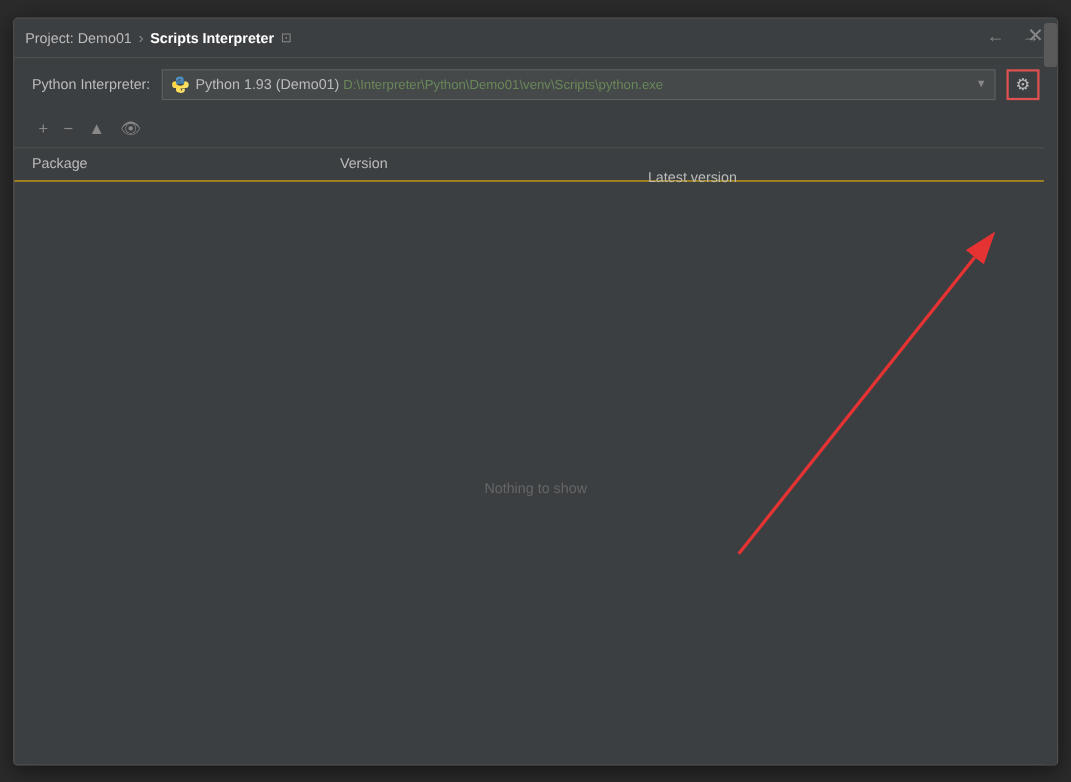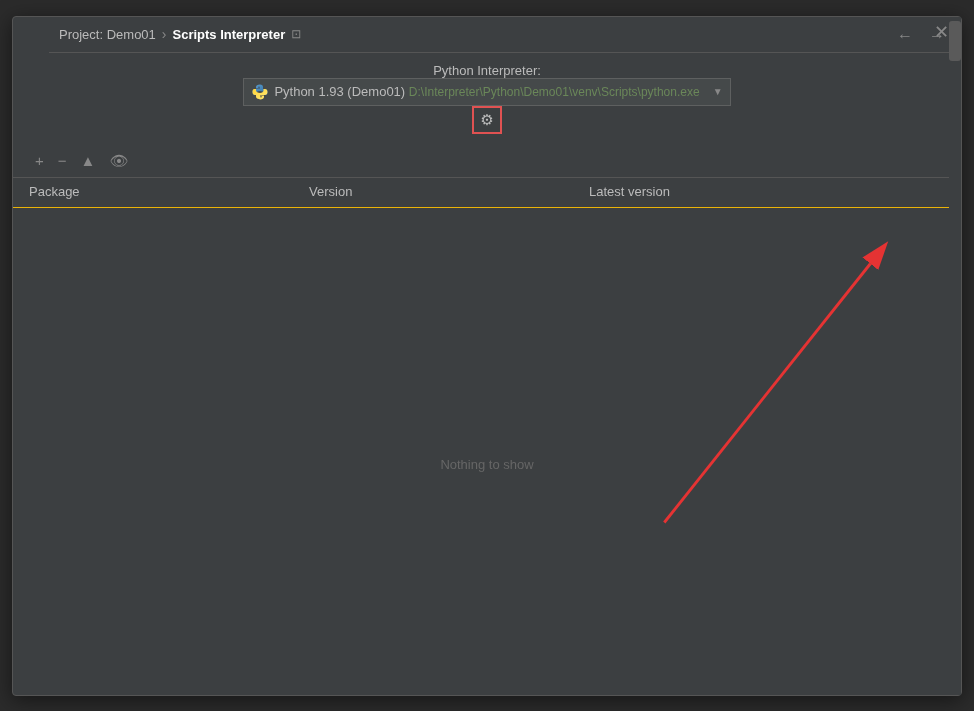--- a/index.html
+++ b/index.html
@@ -28,21 +28,20 @@
     }
     .title-bar {
       display: flex;
       align-items: center;
       justify-content: space-between;
       padding: 6px 10px;
       background: #3c3f41;
       border-bottom: 1px solid #555;
       height: 36px;
       flex-shrink: 0;
-      margin-left: 36px;
     }
     .title-bar-left {
       display: flex;
       align-items: center;
       gap: 6px;
       font-size: 13px;
       color: #bbbbbb;
     }
     .title-project {
       color: #bbbbbb;
@@ -83,23 +82,23 @@
       padding: 2px 8px;
       line-height: 1;
       position: absolute;
       top: 4px;
       right: 4px;
     }
     .interpreter-row {
       display: flex;
       align-items: center;
       padding: 10px 16px;
-      background: #3c3f41;
-      flex-shrink: 0;
-      flex-direction: column;
+      gap: 10px;
+      background: #3c3f41;
+      flex-shrink: 0;
     }
     .interpreter-label {
       color: #bbbbbb;
       white-space: nowrap;
       font-size: 13px;
     }
     .interpreter-select-wrapper {
       flex: 1;
       position: relative;
       display: flex;
@@ -194,21 +193,21 @@
       color: #bbbbbb;
     }
     .col-version {
       width: 280px;
       padding: 6px 0;
       font-size: 13px;
       color: #bbbbbb;
     }
     .col-latest {
       flex: 1;
-      padding: 6px 0;
+      padding: 18px 0;
       font-size: 13px;
       color: #bbbbbb;
     }
     .table-body {
       flex: 1;
       display: flex;
       align-items: center;
       justify-content: center;
       position: relative;
       margin-top: 27px;

